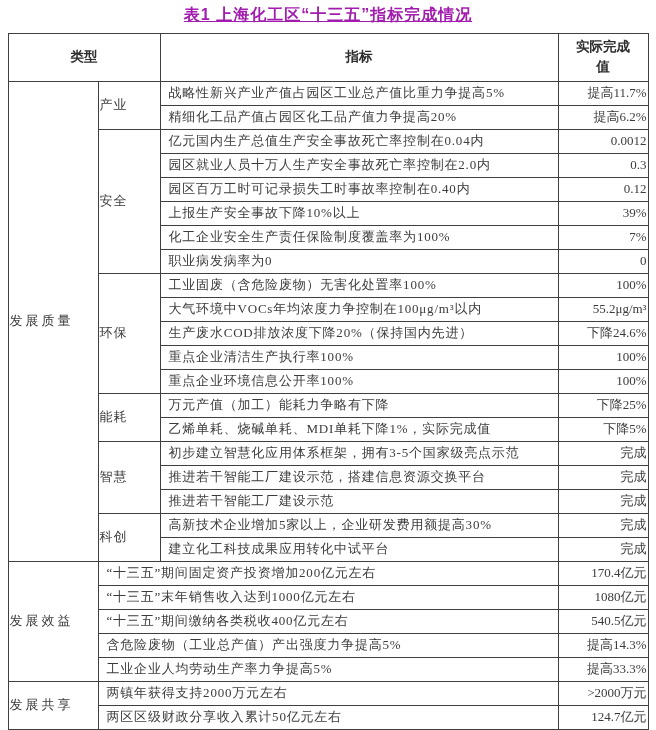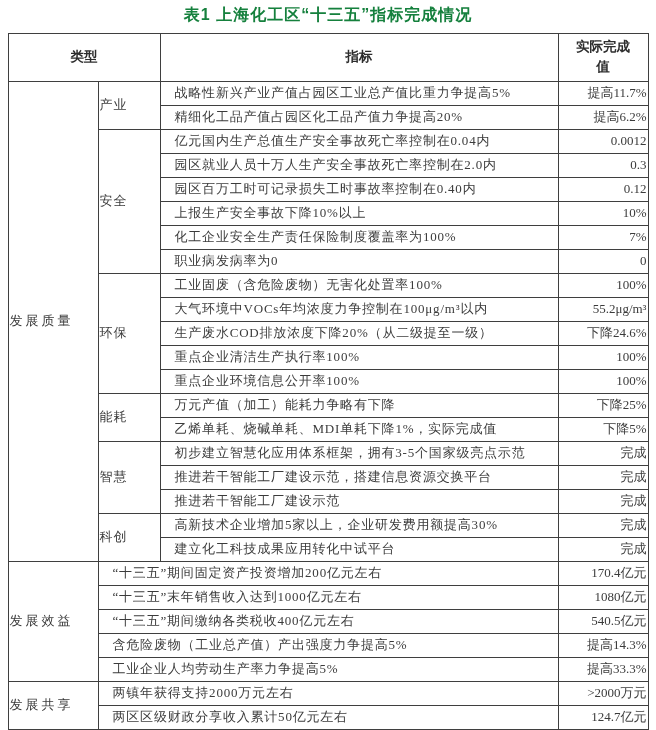--- a/index.html
+++ b/index.html
@@ -14,23 +14,24 @@
     width: 656px;
     height: 730px;
     box-sizing: border-box;
     padding-top: 5px;
   }
   .title {
     text-align: center;
     font-family: "Liberation Sans", "DejaVu Sans", sans-serif;
     font-weight: bold;
     font-size: 16px;
-    color: #15803d;
+    color: #a21caf;
     letter-spacing: 1px;
     padding-bottom: 7px;
+    text-decoration: underline;
   }
   table.indicators {
     border-collapse: collapse;
     table-layout: fixed;
     width: 640px;
     margin: 0 auto;
   }
   table.indicators th,
   table.indicators td {
     border: 1px solid #3f3f3f;
@@ -55,21 +56,21 @@
   }
   .c-section {
     letter-spacing: 3px;
   }
   .c-sub {
     text-align: left;
     letter-spacing: 1px;
   }
   .c-ind {
     text-align: left;
-    padding-left: 14px;
+    padding-left: 8px;
     letter-spacing: 0.8px;
     white-space: nowrap;
   }
   .c-val {
     text-align: right;
     padding-left: 17px;
     white-space: nowrap;
   }
 </style>
 </head>
@@ -110,41 +111,41 @@
         <tr>
           <td class="c-ind">园区就业人员十万人生产安全事故死亡率控制在2.0内</td>
           <td class="c-val">0.3</td>
         </tr>
         <tr>
           <td class="c-ind">园区百万工时可记录损失工时事故率控制在0.40内</td>
           <td class="c-val">0.12</td>
         </tr>
         <tr>
           <td class="c-ind">上报生产安全事故下降10%以上</td>
-          <td class="c-val">10%</td>
+          <td class="c-val">39%</td>
         </tr>
         <tr>
           <td class="c-ind">化工企业安全生产责任保险制度覆盖率为100%</td>
           <td class="c-val">7%</td>
         </tr>
         <tr>
           <td class="c-ind">职业病发病率为0</td>
           <td class="c-val">0</td>
         </tr>
         <tr>
           <td class="c-sub" rowspan="5">环保</td>
           <td class="c-ind">工业固废（含危险废物）无害化处置率100%</td>
           <td class="c-val">100%</td>
         </tr>
         <tr>
           <td class="c-ind">大气环境中VOCs年均浓度力争控制在100μg/m³以内</td>
           <td class="c-val">55.2μg/m³</td>
         </tr>
         <tr>
-          <td class="c-ind">生产废水COD排放浓度下降20%（从二级提至一级）</td>
+          <td class="c-ind">生产废水COD排放浓度下降20%（保持国内先进）</td>
           <td class="c-val">下降24.6%</td>
         </tr>
         <tr>
           <td class="c-ind">重点企业清洁生产执行率100%</td>
           <td class="c-val">100%</td>
         </tr>
         <tr>
           <td class="c-ind">重点企业环境信息公开率100%</td>
           <td class="c-val">100%</td>
         </tr>

